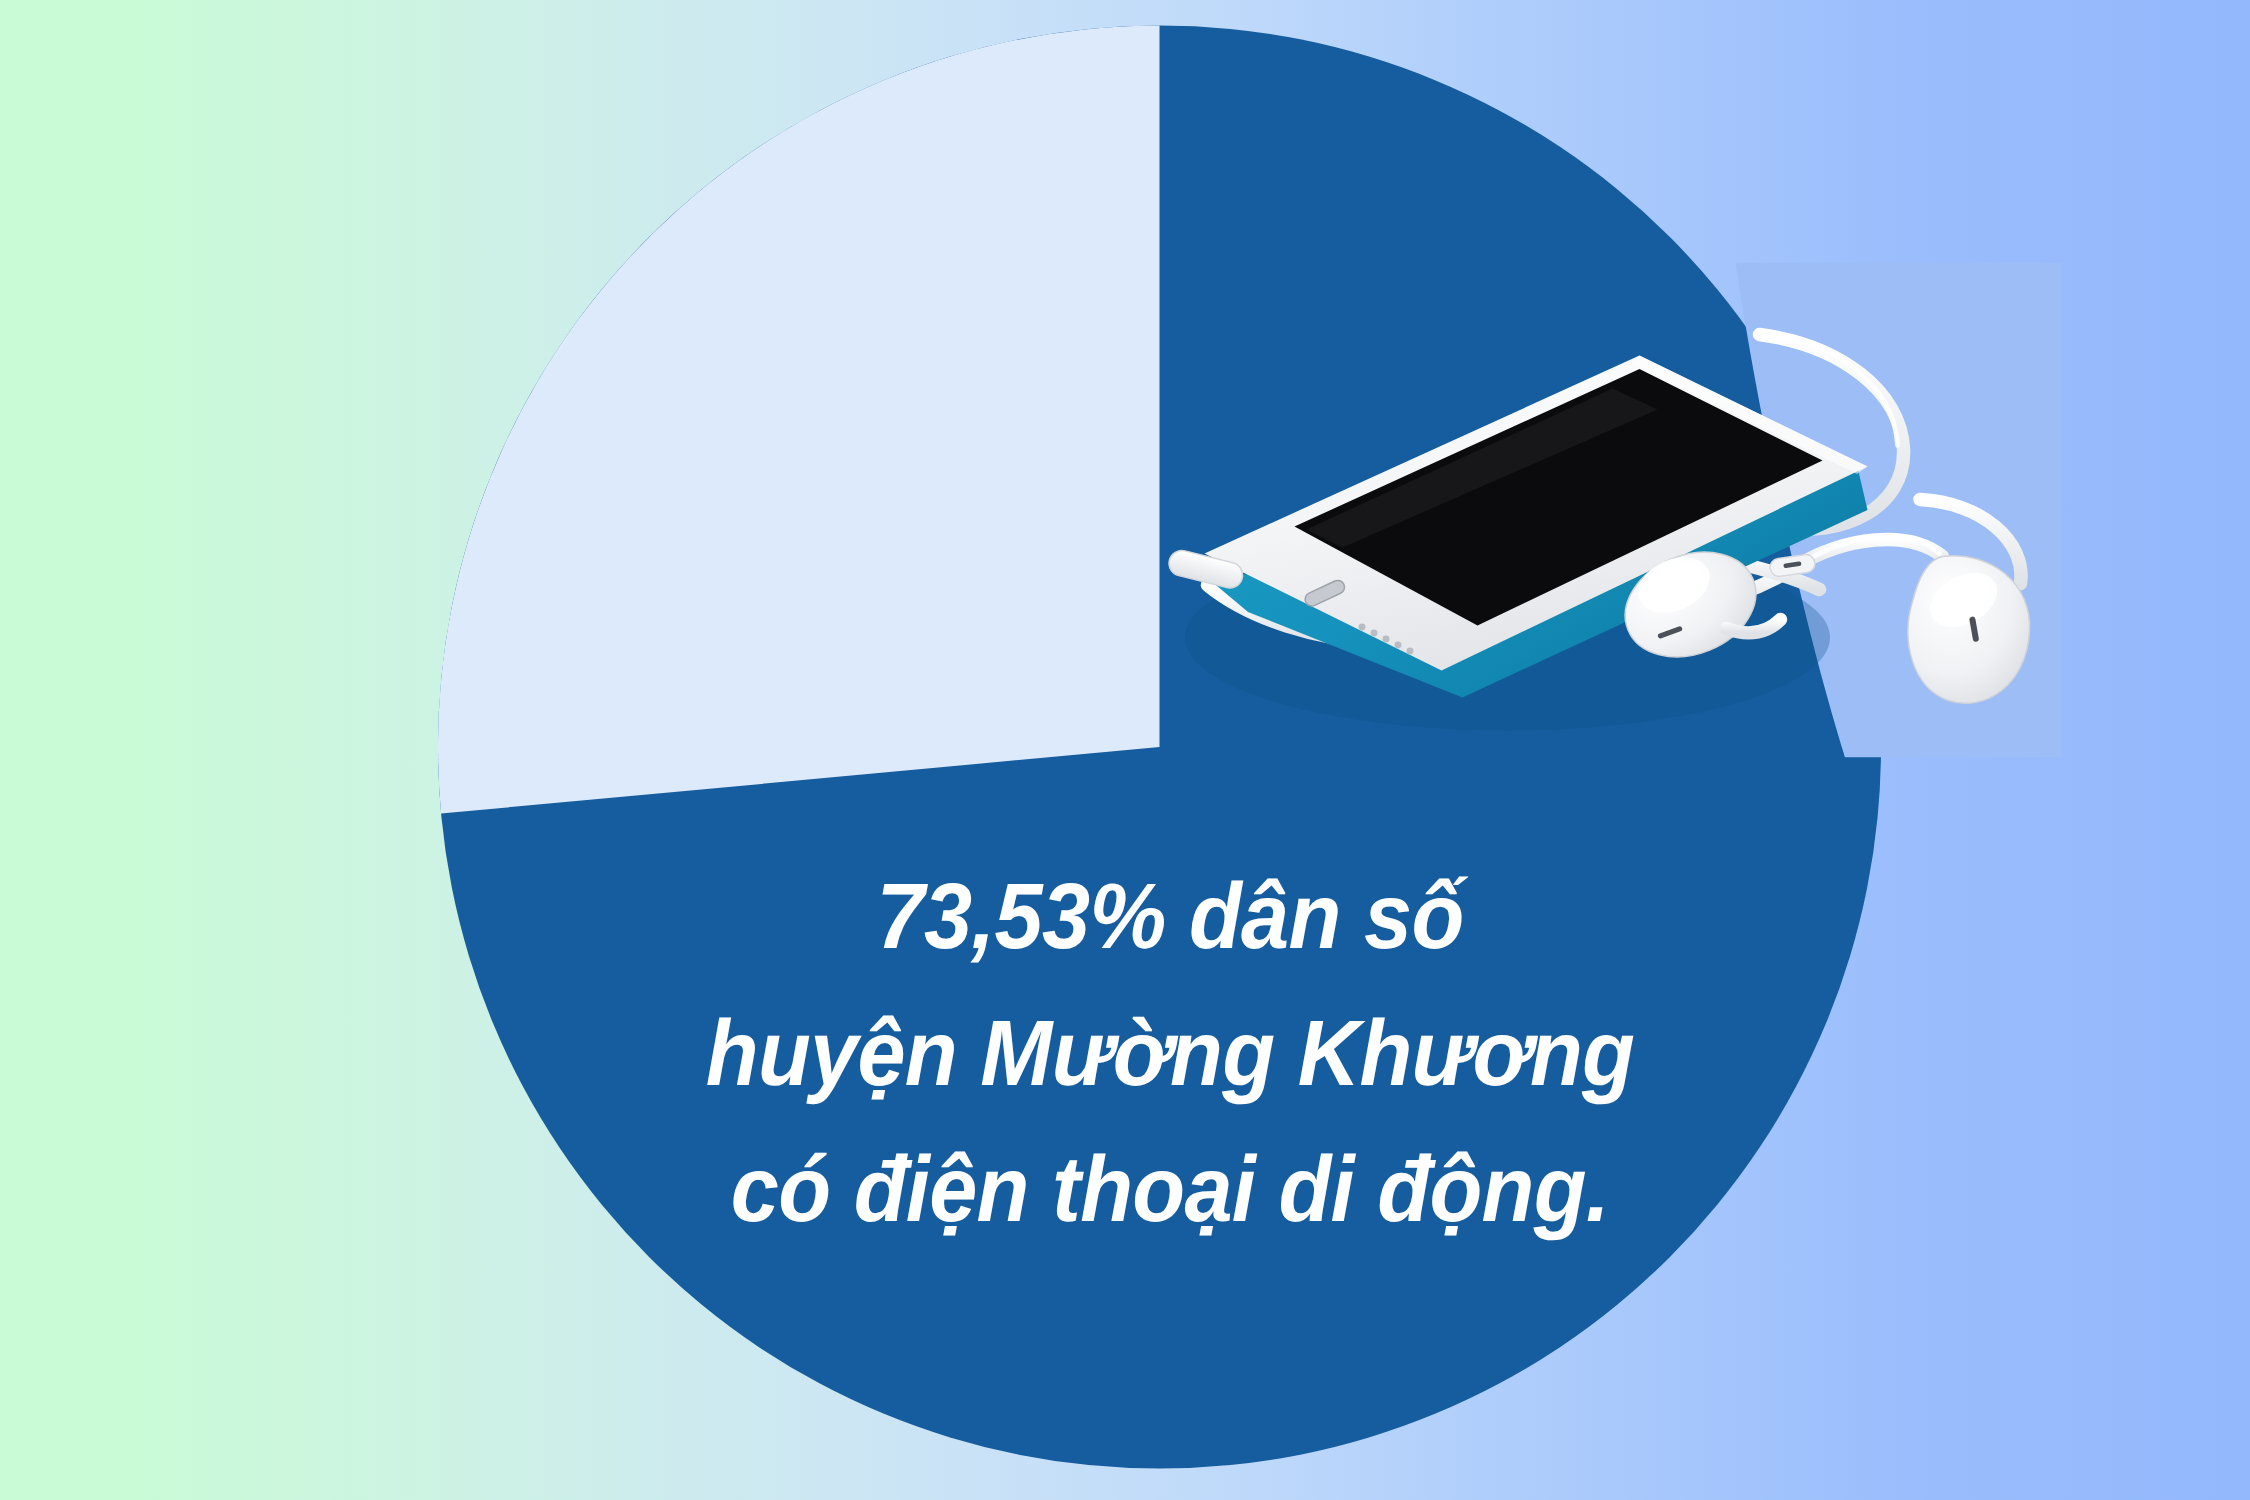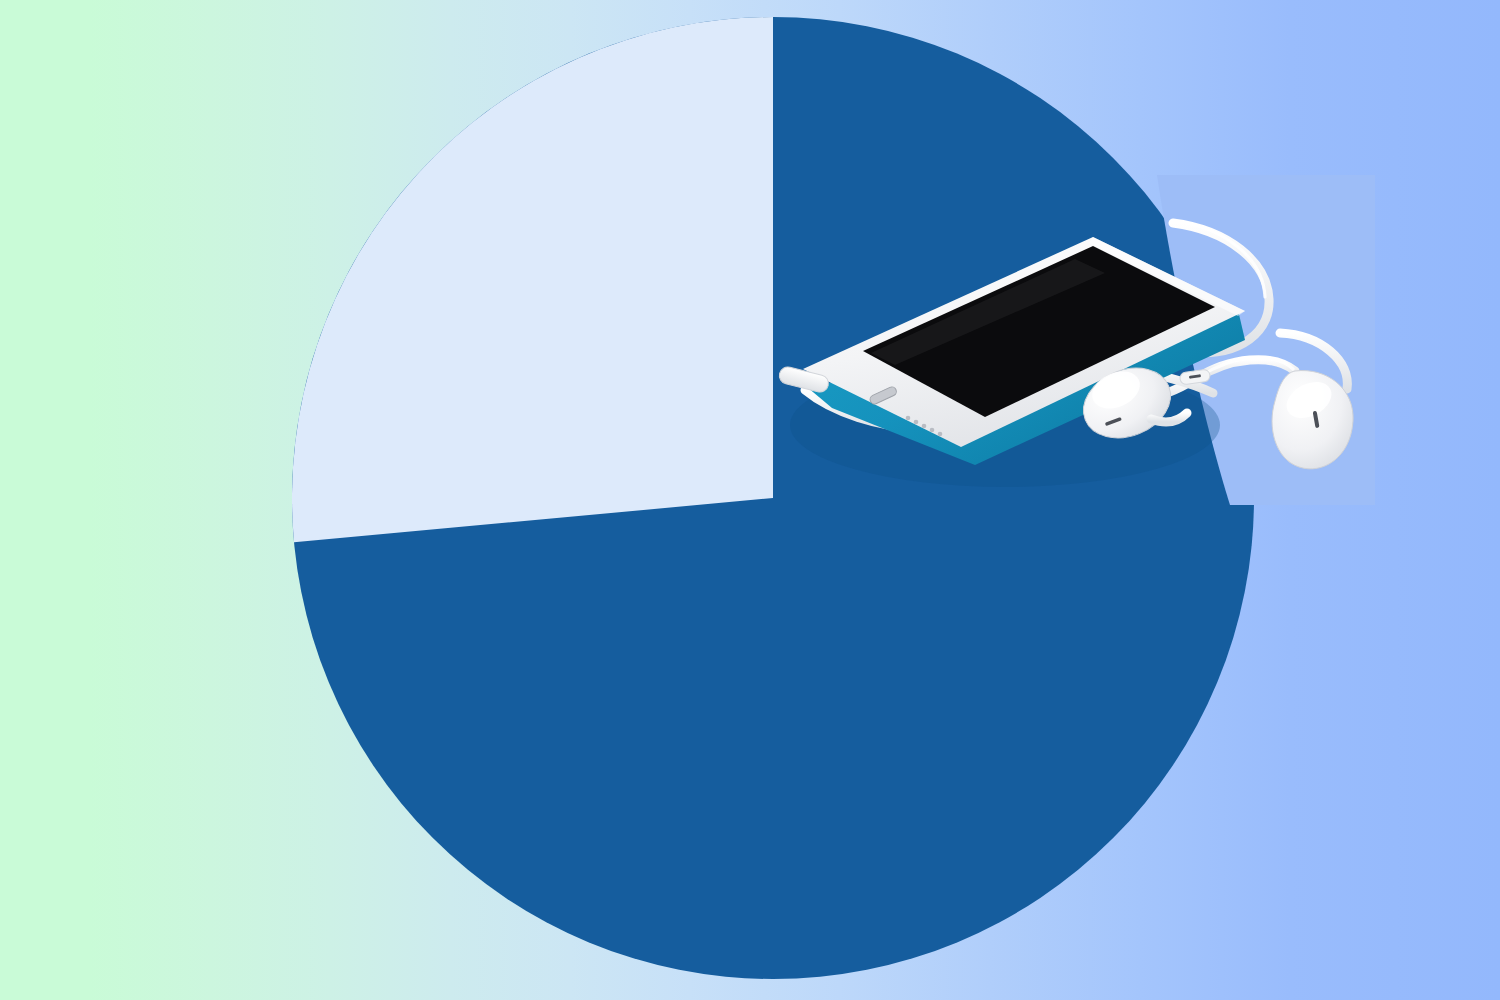--- a/index.html
+++ b/index.html
@@ -177,14 +177,19 @@
 
       <g>
         <path d="M 520 196 C 552 192 580 214 578 246 C 576 282 548 300 524 292
                  C 500 284 492 252 500 226 C 504 210 510 198 520 196 Z" fill="url(#budGrad)" stroke="#cfd2d8" stroke-width="1"></path>
         <ellipse cx="534" cy="225" rx="24" ry="16" transform="rotate(-28 534 225)" fill="#ffffff" opacity="0.9"></ellipse>
         <rect x="539" y="236" width="4" height="17" rx="2" transform="rotate(-10 541 244)" fill="#4c5058"></rect>
       </g>
     </g>
   </svg>
 
+  <div class="callout">
+    <span class="ln">73,53% dân số</span>
+    <span class="ln">huyện Mường Khương</span>
+    <span class="ln">có điện thoại di động.</span>
+  </div>
 
 </div>
 
 </body></html>

